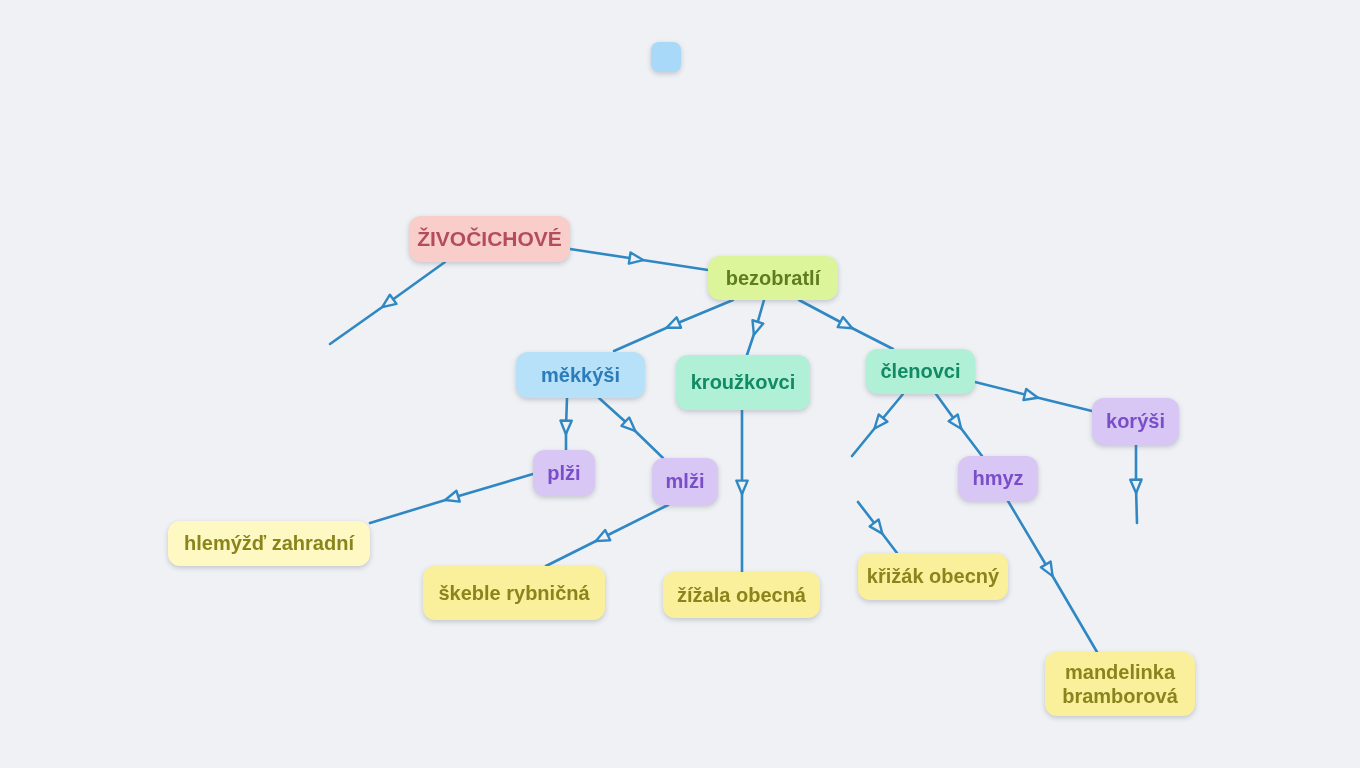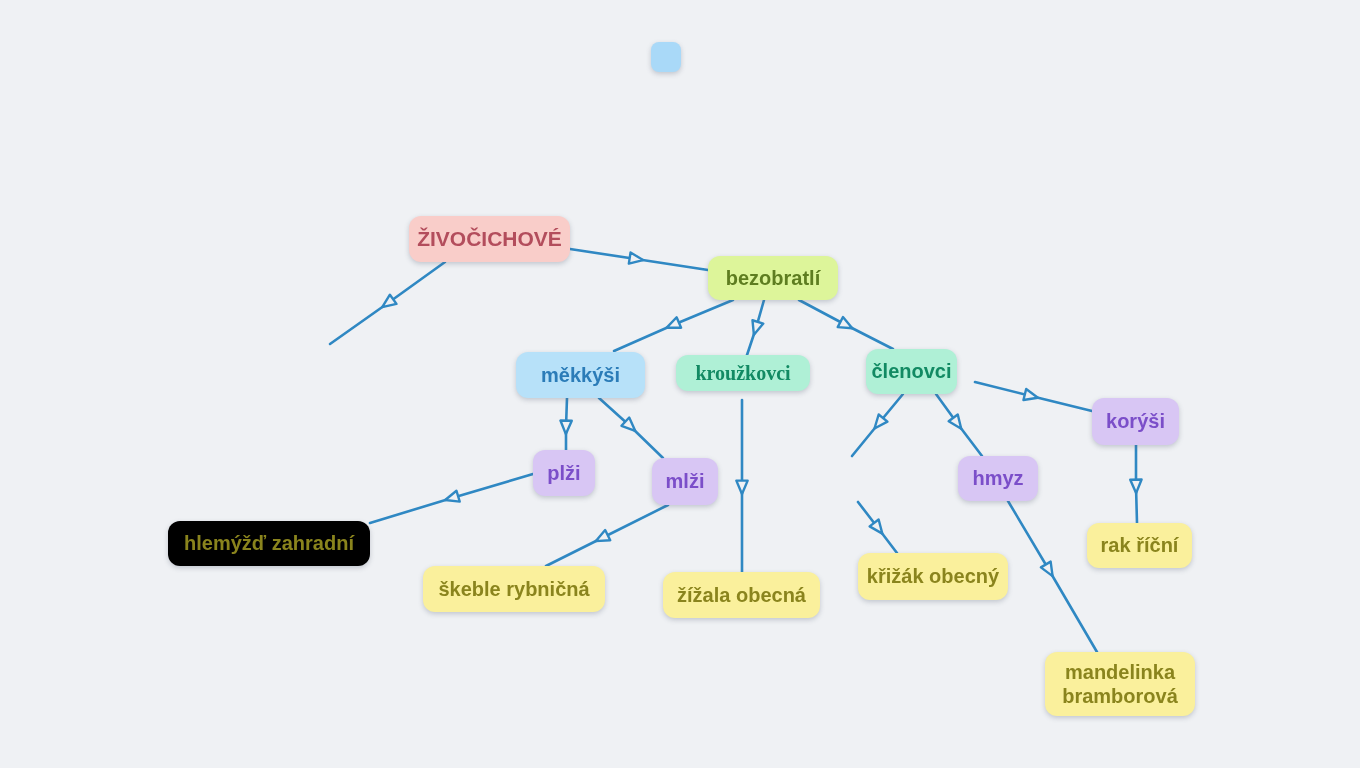--- a/index.html
+++ b/index.html
@@ -69,26 +69,25 @@
       <polyline points="936,394 957,423 982,456" stroke="#2f88c3" marker-mid="url(#arrowhead)"></polyline>
       <polyline points="975,382 1031,396 1092,411" stroke="#2f88c3" marker-mid="url(#arrowhead)"></polyline>
       <polyline points="858,502 878,528 897,553" stroke="#2f88c3" marker-mid="url(#arrowhead)"></polyline>
       <polyline points="1008,501 1049,570 1097,652" stroke="#2f88c3" marker-mid="url(#arrowhead)"></polyline>
       <polyline points="1136,445 1136,486 1137,523" stroke="#2f88c3" marker-mid="url(#arrowhead)"></polyline>
     </svg>
 
 <div class="node" style="left: 409px; top: 216px; width: 161px; height: 46px; font-size: 21px; background-color: rgb(249, 205, 201); color: rgb(179, 77, 92);">ŽIVOČICHOVÉ</div>
     <div class="node" style="left: 708px; top: 256px; width: 130px; height: 44px; background-color: rgb(221, 245, 154); color: rgb(94, 125, 32);">bezobratlí</div>
     <div class="node" style="left: 516px; top: 352px; width: 129px; height: 46px; background-color: rgb(183, 225, 249); color: rgb(43, 124, 184);">měkkýši</div>
-    <div class="node" style="left: 676px; top: 355px; width: 134px; height: 36px; background-color: rgb(175, 240, 214); color: rgb(18, 138, 99); font-family: Liberation Serif, serif;">kroužkovci</div>
-    <div class="node" style="left: 866px; top: 349px; width: 91px; height: 45px; background-color: rgb(175, 240, 214); color: rgb(18, 138, 99);">členovci</div>
+    <div class="node" style="left: 676px; top: 355px; width: 134px; height: 55px; background-color: rgb(175, 240, 214); color: rgb(18, 138, 99);">kroužkovci</div>
+    <div class="node" style="left: 866px; top: 349px; width: 109px; height: 45px; background-color: rgb(175, 240, 214); color: rgb(18, 138, 99);">členovci</div>
     <div class="node" style="left: 1092px; top: 398px; width: 87px; height: 47px; background-color: rgb(216, 198, 244); color: rgb(123, 78, 201);">korýši</div>
     <div class="node" style="left: 533px; top: 450px; width: 62px; height: 46px; background-color: rgb(216, 198, 244); color: rgb(123, 78, 201);">plži</div>
     <div class="node" style="left: 652px; top: 458px; width: 66px; height: 47px; background-color: rgb(216, 198, 244); color: rgb(123, 78, 201);">mlži</div>
     <div class="node" style="left: 958px; top: 456px; width: 80px; height: 45px; background-color: rgb(216, 198, 244); color: rgb(123, 78, 201);">hmyz</div>
-    <div class="node" style="left: 168px; top: 521px; width: 202px; height: 45px; background-color: #000000; color: rgb(138, 132, 29);">hlemýžď zahradní</div>
-    <div class="node" style="left: 423px; top: 566px; width: 182px; height: 46px; background-color: rgb(250, 240, 156); color: rgb(138, 132, 29);">škeble rybničná</div>
+    <div class="node" style="left: 168px; top: 521px; width: 202px; height: 45px; background-color: #fef9c3; color: rgb(138, 132, 29);">hlemýžď zahradní</div>
+    <div class="node" style="left: 423px; top: 566px; width: 182px; height: 54px; background-color: rgb(250, 240, 156); color: rgb(138, 132, 29);">škeble rybničná</div>
     <div class="node" style="left: 663px; top: 572px; width: 157px; height: 46px; background-color: rgb(250, 240, 156); color: rgb(138, 132, 29);">žížala obecná</div>
     <div class="node" style="left: 858px; top: 553px; width: 150px; height: 47px; background-color: rgb(250, 240, 156); color: rgb(138, 132, 29);">křižák obecný</div>
-    <div class="node" style="left: 1087px; top: 523px; width: 105px; height: 45px; background-color: rgb(250, 240, 156); color: rgb(138, 132, 29);">rak říční</div>
     <div class="node" style="left: 1045px; top: 652px; width: 150px; height: 64px; background-color: rgb(250, 240, 156); color: rgb(138, 132, 29);">mandelinka bramborová</div>
     <div class="node" style="left: 651px; top: 42px; width: 30px; height: 30px; border-radius: 8px; background-color: rgb(169, 217, 248); color: rgb(43, 124, 184);"></div>
   </div>
 
 </body></html>

